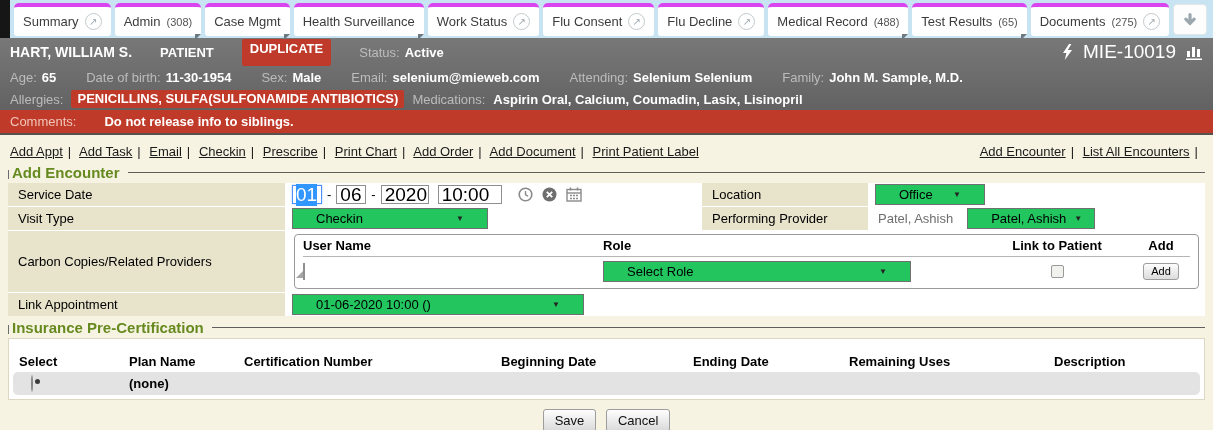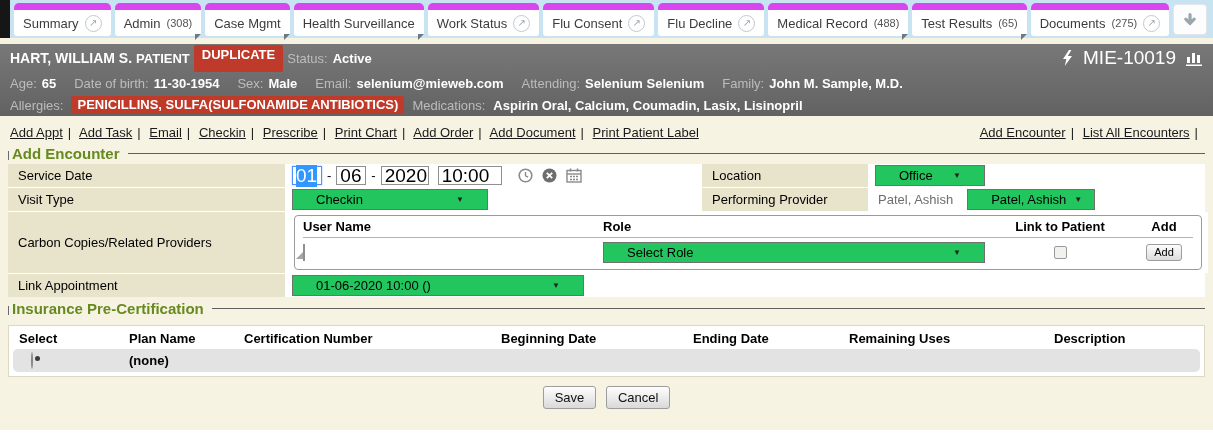--- a/index.html
+++ b/index.html
@@ -3,37 +3,37 @@
 <meta charset="utf-8">
 <style>
   * { box-sizing: border-box; margin: 0; padding: 0; }
   html,body { width:1213px; height:437px; overflow:hidden; }
   body { font-family:"Liberation Sans", sans-serif; font-size:13px; background:#fff; }
   .page { position:relative; width:1213px; height:437px; background:#f7f3e2; }
 
   
   .tabbar { position:relative; height:38px; background:#c8e3f2; display:flex; align-items:flex-start; padding:3px 6px 0 14px; }
   .edge-strip { position:absolute; left:0; top:0; width:10px; height:38px; background:#161616; }
-  .tab { display:flex; align-items:center; gap:6px; background:#fff; border-radius:5px 5px 3px 3px; border-top:7px solid #d946ef; height:33px; padding:0 9px; margin-right:4px; color:#3c3c3c; cursor:pointer; position:relative; white-space:nowrap; }
+  .tab { display:flex; align-items:center; gap:6px; background:#fff; border-radius:5px 5px 3px 3px; border-top:4px solid #d946ef; height:33px; padding:0 9px; margin-right:4px; color:#3c3c3c; cursor:pointer; position:relative; white-space:nowrap; }
   .tab .count { font-size:11px; color:#555; }
   .circ { width:17px; height:17px; border:1px solid #c3c9cd; border-radius:50%; display:flex; align-items:center; justify-content:center; color:#9aa4ab; font-size:10px; line-height:1; }
   .fold::after { content:""; position:absolute; right:0px; bottom:-4px; width:0; height:0; border-top:6px solid #6d7a82; border-right:6px solid transparent; }
   .pullout-btn { margin-left:auto; width:38px; height:31px; background:#fdfdfd; border:1px solid #e2e6e9; border-radius:4px; display:flex; align-items:center; justify-content:center; cursor:pointer; margin-top:1px; }
 
   
   .darkhead { height:72px; background:linear-gradient(#787878,#626262); color:#fff; padding:0 10px; }
-  .dh-row1 { height:28px; display:flex; align-items:center; gap:4px;margin-top:6px; }
+  .dh-row1 { height:28px; display:flex; align-items:center; gap:28px; }
   .p-name { font-weight:bold; font-size:14px; }
   .p-type { font-weight:bold; }
   .dup-badge { background:#bf3a2a; font-weight:bold; padding:2px 8px 10px; border-radius:2px; }
   .dh-label { color:#bcbcbc; }
   .dh-val { color:#fff; font-weight:bold; }
   .dh-right { margin-left:auto; display:flex; align-items:center; gap:10px; }
   .chart-id { font-size:19px; }
-  .dh-row2 { height:22px; display:flex; align-items:center; gap:18px; }
+  .dh-row2 { height:22px; display:flex; align-items:center; gap:30px; }
   .pair { display:flex; gap:5px; white-space:nowrap; }
   .dh-row3 { height:22px; display:flex; align-items:center; gap:8px; }
   .allergy-chip { background:#c03a2a; color:#fff; font-weight:bold; padding:1px 6px 2px; border-radius:2px; }
 
   
   .comments { height:25px; background:#c03a2a; border-bottom:2px solid #58524e; display:flex; align-items:center; padding:0 10px; gap:28px; }
   .comments .lbl { color:#efc6b9; }
   .comments .txt { color:#fff; font-weight:bold; }
 
   
@@ -56,36 +56,36 @@
   .fieldcell { background:#fff; display:flex; align-items:center; padding-left:5px; gap:4px; min-height:23px; }
   .txtin { border:1px solid #8f8f8f; height:19px; font-size:19px; padding:0 3px; display:flex; align-items:center; background:#fff; }
   .txtin.focus { border:1px solid #4d90fe; box-shadow:0 0 2px #9cc3f5; }
   .txtin.focus .seltxt { background:#3196ff; color:#fff; }
   .w-mo,.w-dy { width:30px; } .w-yr { width:48px; } .w-tm { width:64px; margin-left:5px; }
   .dashsep { margin:0 1px; }
   .date-icons { display:flex; align-items:center; gap:9px; margin-left:12px; }
   .sel { display:inline-flex; align-items:center; justify-content:space-between; border:1px solid #707070; background:#22c55e; height:21px; padding:0 23px; cursor:pointer; white-space:nowrap; }
   .sel .arr { font-size:8px; color:#222; margin-left:8px; }
   .sel-visit { width:196px; } .sel-loc { width:110px; } .sel-prov { width:128px; }
-  .sel-role { width:382px; } .sel-appt { width:292px; }
+  .sel-role { width:308px; } .sel-appt { width:292px; }
   .prov-txt { color:#6e6e6e; margin-right:10px; margin-left:3px; }
 
   .cc-box { border:1px solid #9a9a9a; border-radius:4px; margin:3px 6px 3px 2px; padding:3px 8px 6px; flex:1; }
   .cc-head { display:grid; grid-template-columns:300px 1fr 150px 58px; font-weight:bold; border-bottom:1px solid #b5b5b5; padding-bottom:3px; }
   .cc-head .c3 { text-align:center; } .cc-head .c4 { text-align:center; }
   .cc-body { display:grid; grid-template-columns:300px 1fr 150px 58px; padding-top:4px; align-items:center; }
   .fake-ta { position:relative; width:118px; height:24px; border:1px solid #8f8f8f; background:#fff; }
   .fake-ta::after { content:""; position:absolute; right:1px; bottom:1px; border-bottom:7px solid #a5a5a5; border-left:7px solid transparent; }
   .cc-check { display:flex; justify-content:center; }
   .chk { width:13px; height:13px; border:1px solid #9a9a9a; border-radius:2px; background:#f1f1ee; cursor:pointer; }
   .cc-addcell { display:flex; justify-content:center; }
   .mini-btn { background:linear-gradient(#fdfdfd,#dcdcdc); border:1px solid #9d9d9d; border-radius:3px; font-size:11px; padding:1px 7px 2px; cursor:pointer; font-family:"Liberation Sans",sans-serif; }
 
   
-  .ins-box { margin:7px 8px 0; background:#fff; border:1px solid #dcd8c4; padding:2px 4px 4px; }
+  .ins-box { margin:1px 8px 0; background:#fff; border:1px solid #dcd8c4; padding:12px 4px 4px; }
   .ins-head { display:grid; grid-template-columns:110px 115px 257px 192px 156px 205px 1fr; font-weight:bold; height:21px; align-items:center; padding:0 6px; }
   .ins-row { display:grid; grid-template-columns:110px 115px 257px 192px 156px 205px 1fr; background:#e3e3e3; border-radius:5px; height:23px; align-items:center; padding:0 6px; }
   .radio { width:13px; height:13px; border:1px solid #858585; border-radius:50%; background:radial-gradient(#ffffff,#dcdcdc); position:relative; margin-left:12px; cursor:pointer; }
   .radio::after { content:""; position:absolute; left:3px; top:3px; width:5px; height:5px; border-radius:50%; background:#3b3b3b; }
   .ins-none { font-weight:bold; }
 
   
   .btn-row { text-align:center; margin-top:9px; }
   .btn { background:linear-gradient(#fefefe,#d9d9d9); border:1px solid #9d9d9d; border-radius:3px; font-size:13px; height:23px; padding:0 11px; cursor:pointer; font-family:"Liberation Sans",sans-serif; color:#111; }
   .btn + .btn { margin-left:6px; }
@@ -205,20 +205,24 @@
         </span>
     </div>
     <div class="dh-row3">
       <span class="dh-label">Allergies:</span>
       <span class="allergy-chip">PENICILLINS, SULFA(SULFONAMIDE ANTIBIOTICS)</span>
       <span class="dh-label">Medications:</span>
       <span class="dh-val">Aspirin Oral, Calcium, Coumadin, Lasix, Lisinopril</span>
     </div>
   </div>
 
+  <div class="comments">
+    <span class="lbl">Comments:</span>
+    <span class="txt">Do not release info to siblings.</span>
+  </div>
 
   <div class="links-row">
     <span class="llinks">
       <a>Add Appt</a><span class="sep">|</span>
       <a>Add Task</a><span class="sep">|</span>
       <a>Email</a><span class="sep">|</span>
       <a>Checkin</a><span class="sep">|</span>
       <a>Prescribe</a><span class="sep">|</span>
       <a>Print Chart</a><span class="sep">|</span>
       <a>Add Order</a><span class="sep">|</span>

